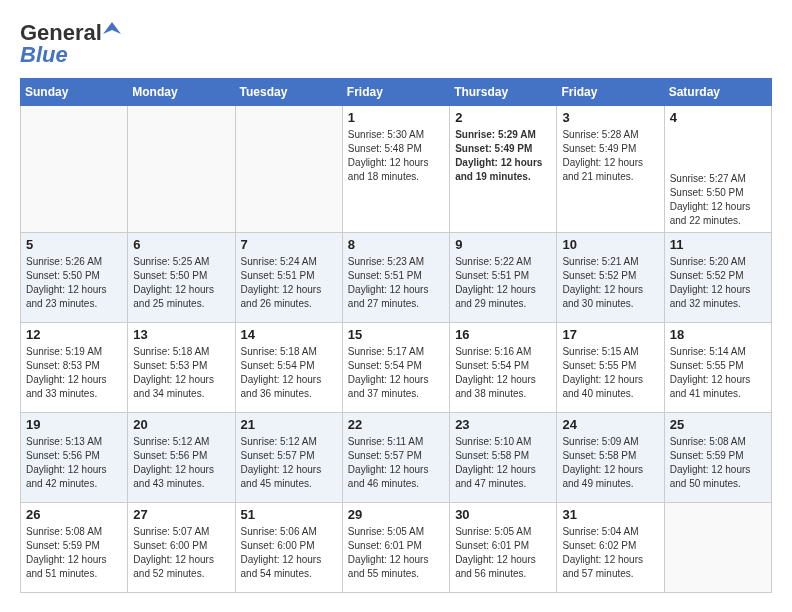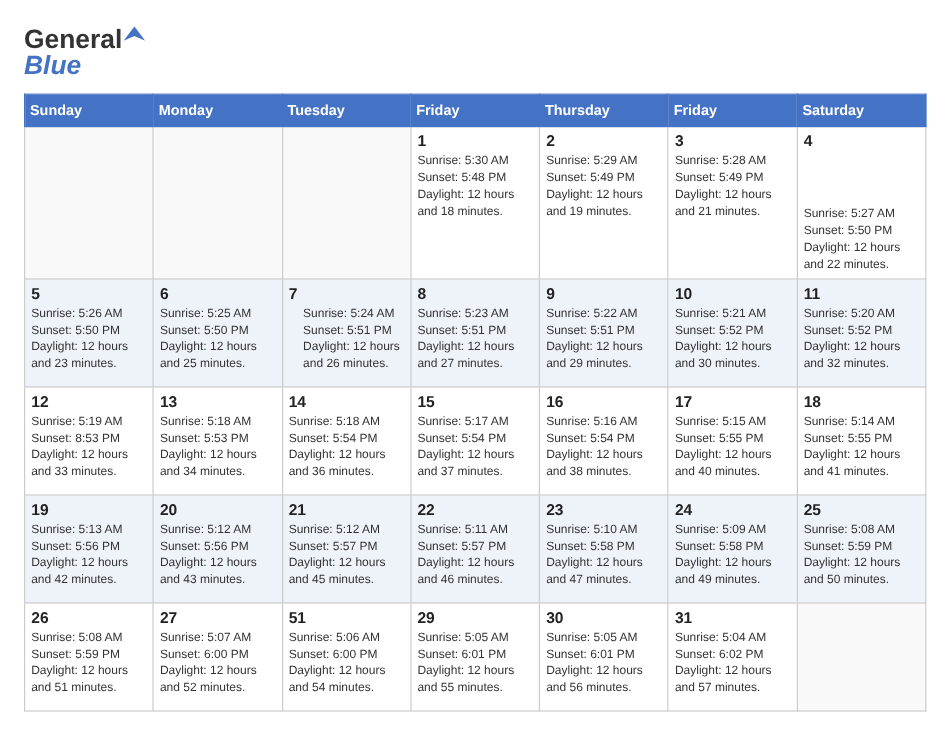--- a/index.html
+++ b/index.html
@@ -110,21 +110,21 @@
         <td class="empty"></td>
         <td>
           <div class="day-number">1</div>
           <div class="day-info" style="white-space: pre-line;">Sunrise: 5:30 AM
 Sunset: 5:48 PM
 Daylight: 12 hours
 and 18 minutes.</div>
         </td>
         <td>
           <div class="day-number">2</div>
-          <div class="day-info" style="white-space: pre-line;">Sunrise: 5:29 AM
+          <div class="day-info" style="white-space: pre-line; font-weight: bold;">Sunrise: 5:29 AM
 Sunset: 5:49 PM
 Daylight: 12 hours
 and 19 minutes.</div>
         </td>
         <td>
           <div class="day-number">3</div>
           <div class="day-info" style="white-space: pre-line;">Sunrise: 5:28 AM
 Sunset: 5:49 PM
 Daylight: 12 hours
 and 21 minutes.</div>
@@ -147,21 +147,21 @@
         </td>
         <td>
           <div class="day-number">6</div>
           <div class="day-info" style="white-space: pre-line;">Sunrise: 5:25 AM
 Sunset: 5:50 PM
 Daylight: 12 hours
 and 25 minutes.</div>
         </td>
         <td>
           <div class="day-number">7</div>
-          <div class="day-info" style="white-space: pre-line; margin-left: 12px;">Sunrise: 5:24 AM
+          <div class="day-info" style="white-space: pre-line;">Sunrise: 5:24 AM
 Sunset: 5:51 PM
 Daylight: 12 hours
 and 26 minutes.</div>
         </td>
         <td>
           <div class="day-number">8</div>
           <div class="day-info" style="white-space: pre-line;">Sunrise: 5:23 AM
 Sunset: 5:51 PM
 Daylight: 12 hours
 and 27 minutes.</div>

